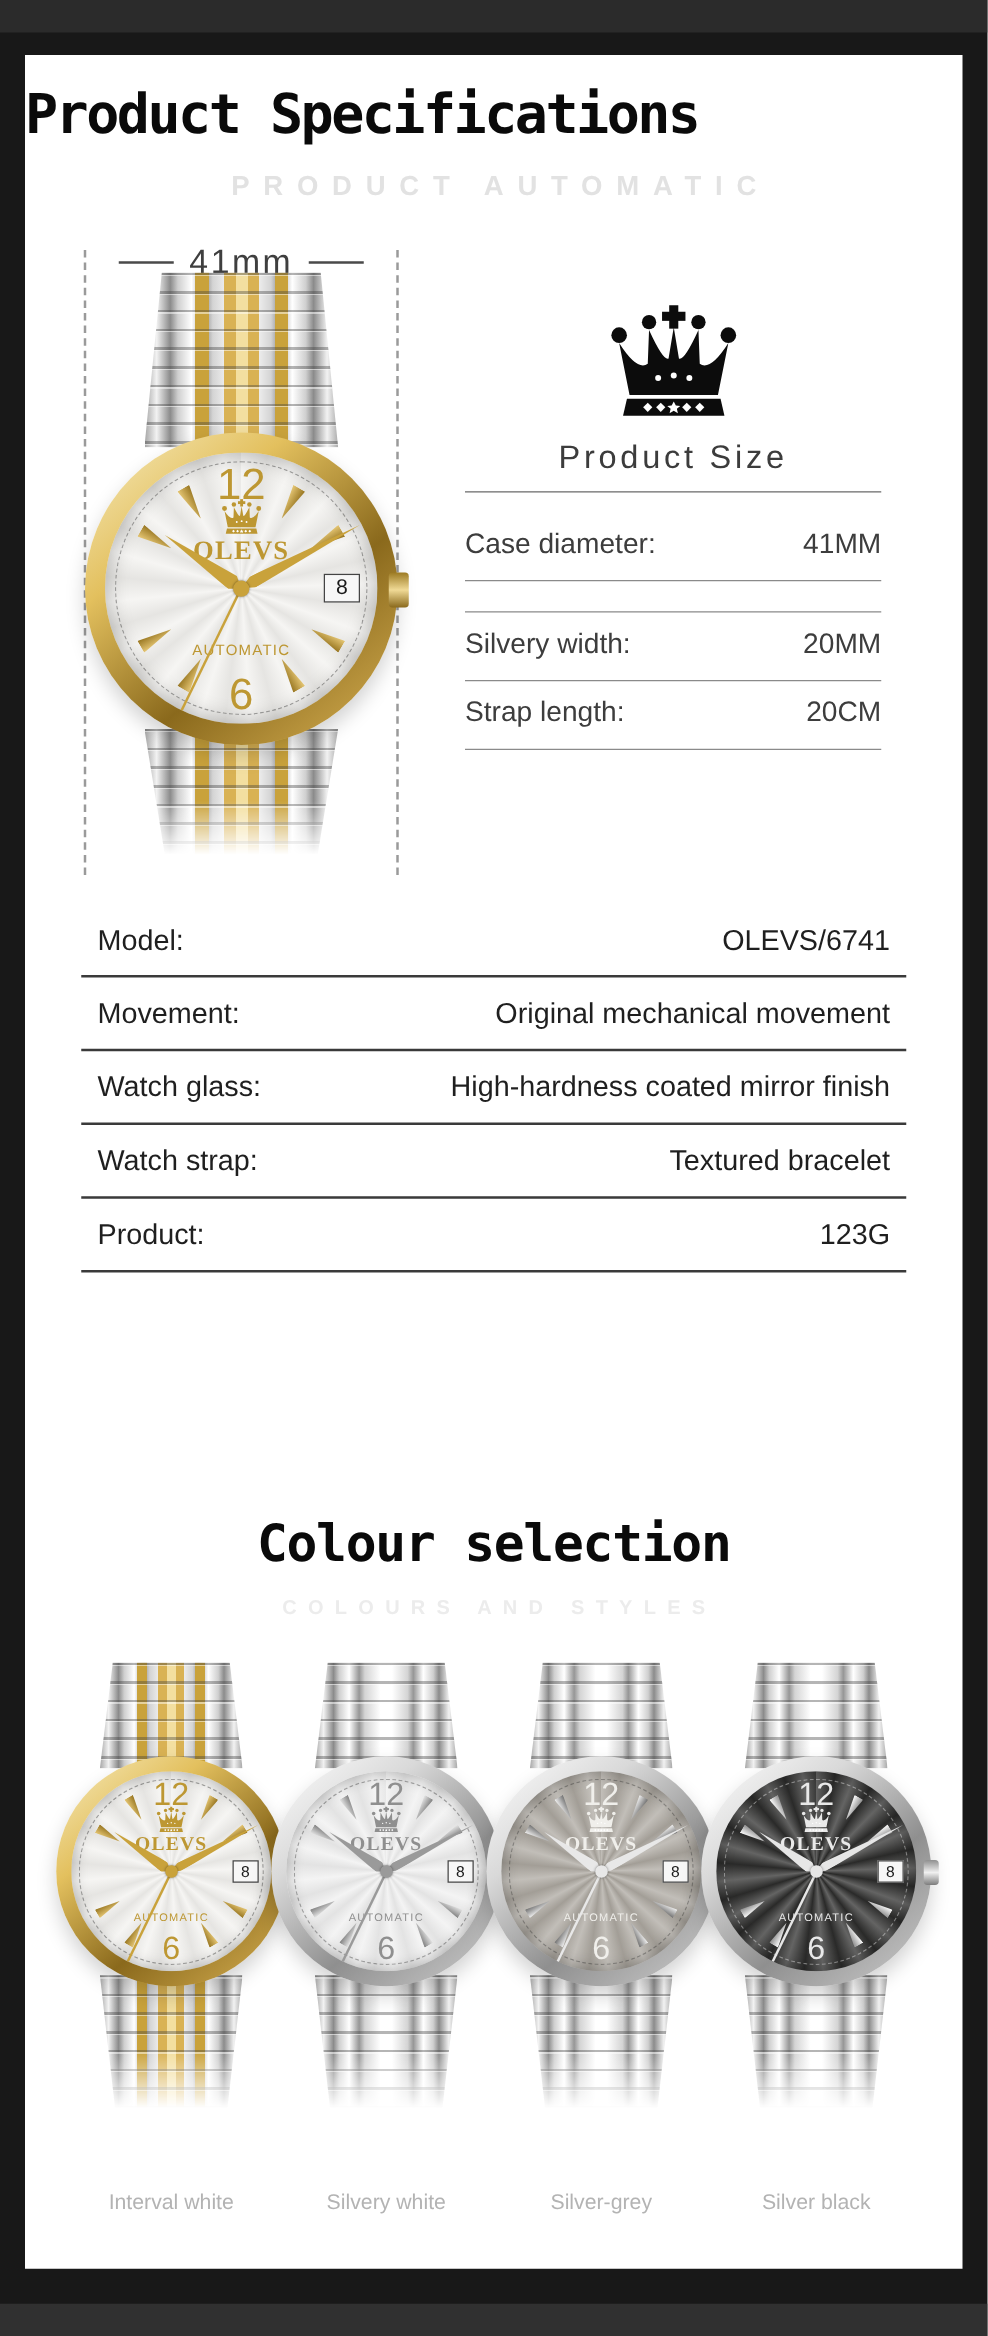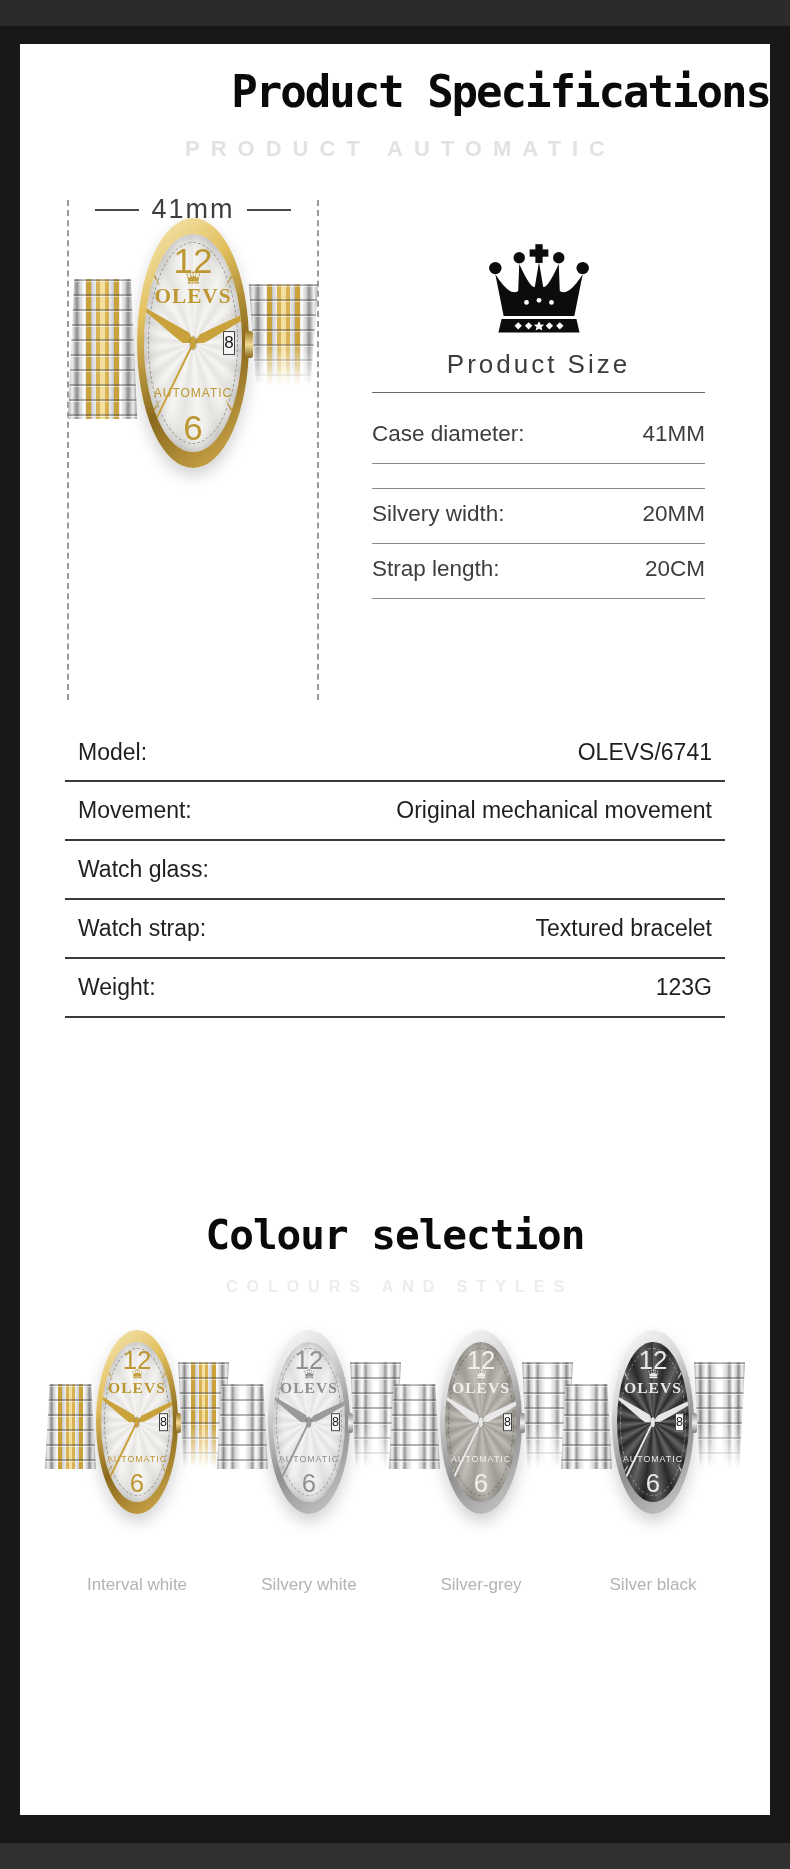--- a/index.html
+++ b/index.html
@@ -7,21 +7,21 @@
   body {
     height:1869px; position:relative; background:#181818; overflow:hidden;
     font-family:"Liberation Sans", sans-serif;
   }
   .top-strip { position:absolute; top:0; left:0; width:790px; height:26px; background:#2b2b2b; }
   .bottom-strip { position:absolute; bottom:0; left:0; width:790px; height:26px; background:#303030; }
   .card { position:absolute; left:20px; top:44px; width:750px; height:1771px; background:#ffffff; }
 
   
   .title {
-    position:absolute; top:22px; left:0; width:100%; text-align:right;
+    position:absolute; top:22px; left:0; width:100%; text-align:left;
     font-family:"DejaVu Sans Mono","Liberation Sans",monospace;
     font-size:44px; font-weight:bold; letter-spacing:-2px; color:#0a0a0a;
   }
   .subtitle {
     position:absolute; top:92px; left:0; width:100%; text-align:center;
     font-size:22px; font-weight:bold; letter-spacing:11px; text-indent:11px; color:#e2e2e2;
   }
 
   
   .size-area { position:absolute; top:150px; left:0; width:100%; height:530px; }
@@ -58,21 +58,21 @@
   .c-sub {
     position:absolute; top:1234px; left:0; width:100%; text-align:center;
     font-size:16px; font-weight:bold; letter-spacing:9px; text-indent:9px; color:#ececec;
   }
   .variants { position:absolute; top:1286px; left:0; width:100%; display:flex; justify-content:center; }
   .vcol { width:172px; display:flex; flex-direction:column; align-items:center; --d:184px; }
   .vcol .watch { flex-shrink:0; }
   .vlabel { margin-top:60px; font-size:17px; color:#b3b3b3; line-height:22px; white-space:nowrap; }
 
   
-  .watch { position:relative; width:var(--d); display:flex; flex-direction:row; align-items:center; }
+  .watch { position:relative; width:var(--d); display:flex; flex-direction:column; align-items:center; }
   .band {
     position:relative; width:calc(var(--d)*0.62); height:calc(var(--d)*0.46); z-index:0;
     background:linear-gradient(90deg,
       #a8a8a8 0%, #f2f2f2 6%, #8b8b8b 13%, #cfcfcf 17%, #ffffff 24%, #969696 31%,
       #d4d4d4 35%, #ffffff 46%, #ffffff 54%, #d4d4d4 65%, #969696 69%, #ffffff 76%,
       #cfcfcf 83%, #8b8b8b 87%, #f2f2f2 94%, #a8a8a8 100%);
   }
   .band::before {
     content:""; position:absolute; inset:0; z-index:2;
     background:repeating-linear-gradient(180deg, rgba(60,60,60,.38) 0 2px, rgba(255,255,255,.5) 2px 3px, transparent 3px 15px);
@@ -246,27 +246,28 @@
     <div class="trow first">
       <span>Model:</span>
       <span>OLEVS/6741</span>
     </div>
     <div class="trow">
       <span>Movement:</span>
       <span>Original mechanical movement</span>
     </div>
     <div class="trow">
       <span>Watch glass:</span>
+      <span>High-hardness coated mirror finish</span>
     </div>
     <div class="trow">
       <span>Watch strap:</span>
       <span>Textured bracelet</span>
     </div>
     <div class="trow">
-      <span>Weight:</span>
+      <span>Product:</span>
       <span>123G</span>
     </div>
   </div>
 
 
   <div class="c-title">Colour selection</div>
   <div class="c-sub">COLOURS AND STYLES</div>
 
   <div class="variants">
     <div class="vcol">

